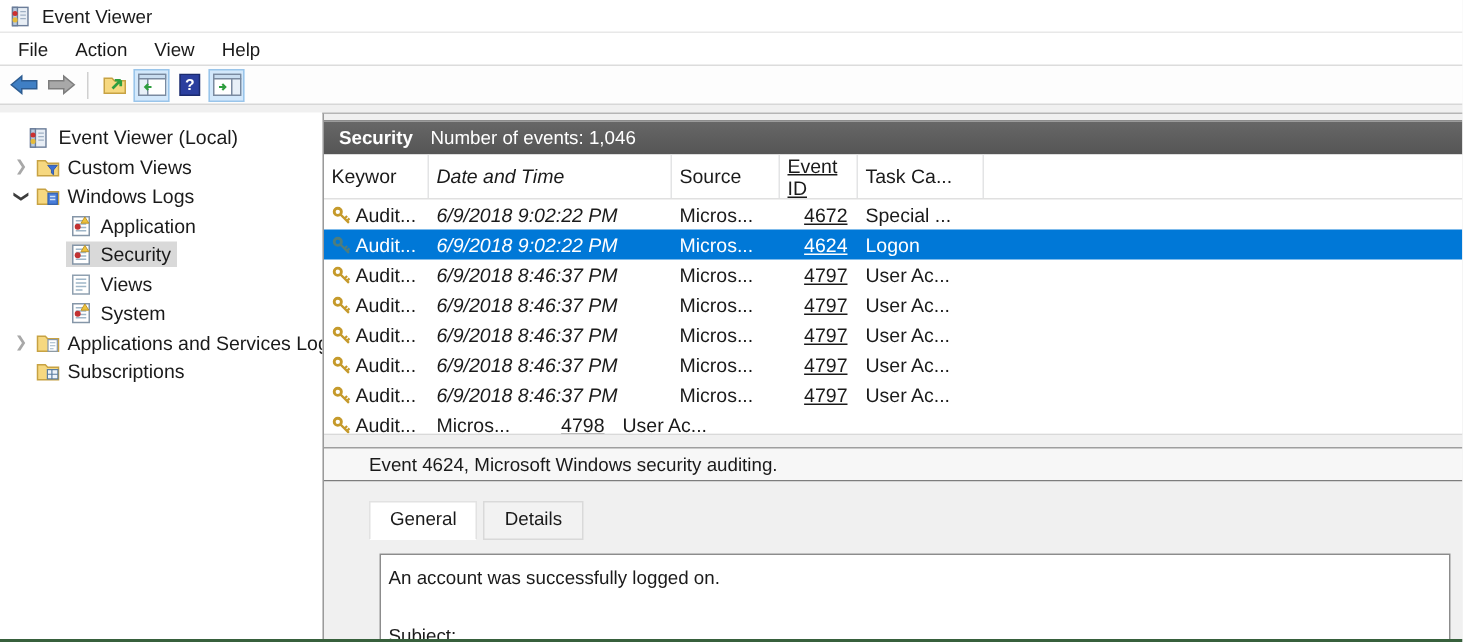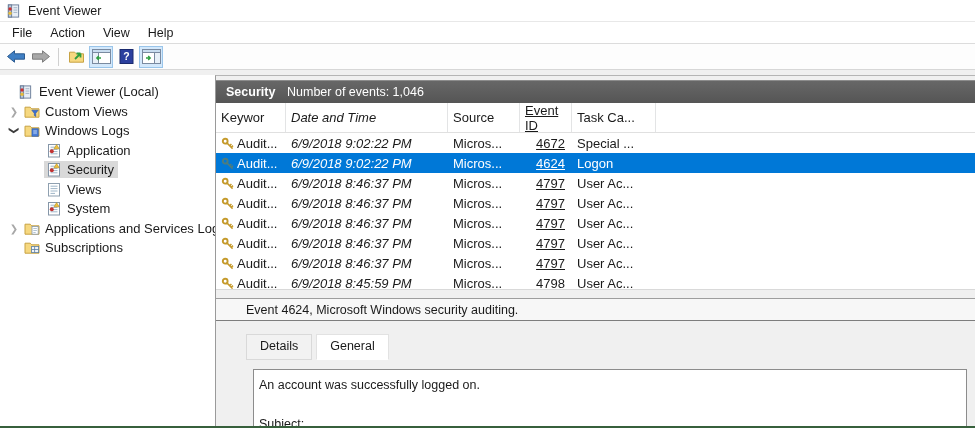--- a/index.html
+++ b/index.html
@@ -420,38 +420,37 @@
           <div class="row">
             <div class="cell c0">
               <span style="display: inline-flex;">
                 <svg width="13" height="13" viewBox="0 0 13 13">
                   <circle cx="4.2" cy="4.2" r="2.4" fill="none" stroke="#c59a2b" stroke-width="1.9"></circle>
                   <path d="M6.1 6.1 L11.6 11.6 M8.7 8.7 l1.7 -1.7 M10.3 10.3 l1.7 -1.7" stroke="#c59a2b" stroke-width="1.5" fill="none"></path>
                 </svg>
               </span>
               <span>Audit...</span>
             </div>
-            <div class="cell c1">6/9/2018 8:45:59 PM</div>
             <div class="cell c2">Micros...</div>
             <div class="cell c3">4798</div>
             <div class="cell c4">User Ac...</div>
           </div>
         </div>
     </div>
 
     <div class="h-splitter"></div>
 
     <div class="preview-header">
       <span>Event 4624, Microsoft Windows security auditing.</span>
     </div>
 
     <div class="tabs-zone">
       <div class="tabs">
+          <div class="tab active">General</div>
           <div class="tab">Details</div>
-          <div class="tab active">General</div>
         </div>
       <div class="preview-body">
         <div>An account was successfully logged on.</div>
         <div class="body-line2">Subject:</div>
       </div>
     </div>
   </div>
 </div>
 
 <div class="screen-edge"></div>

